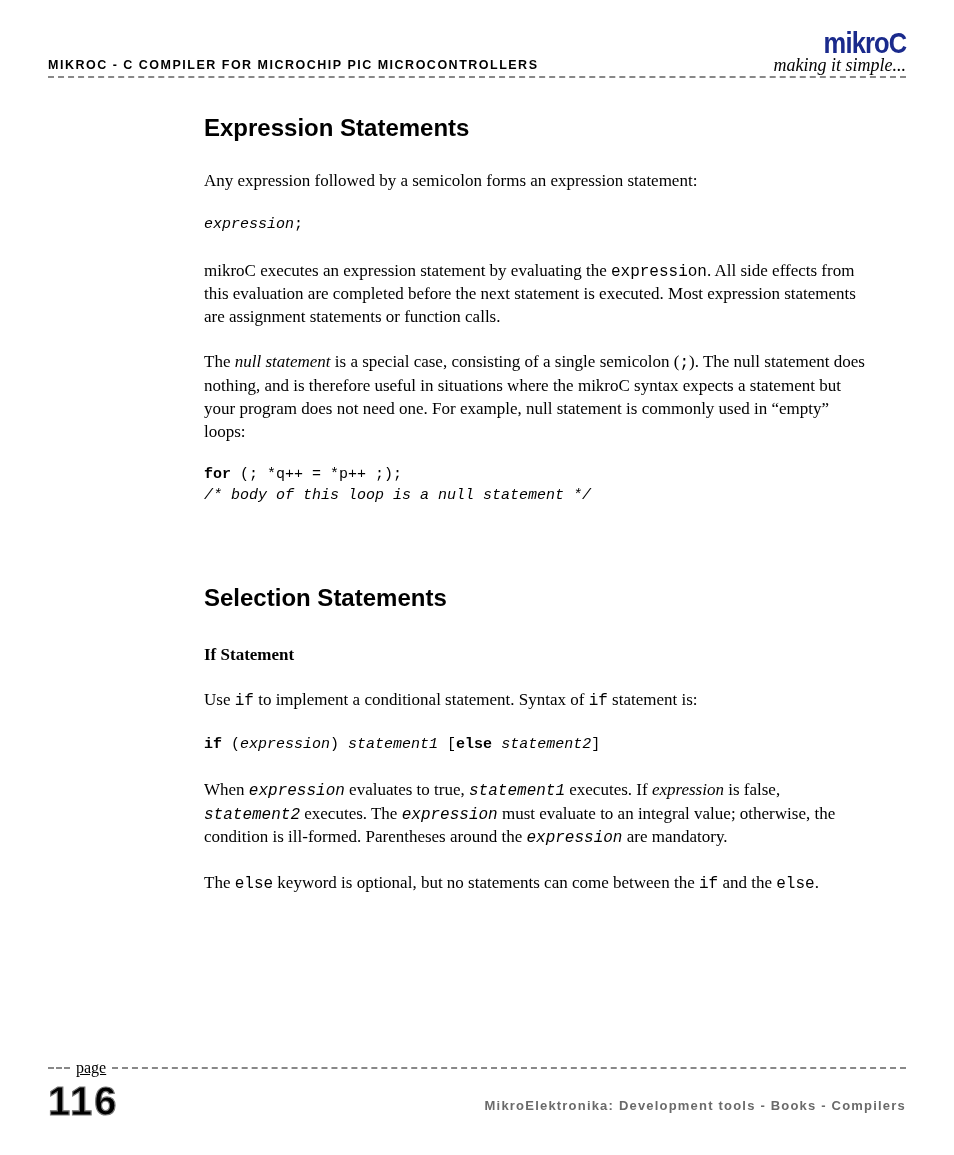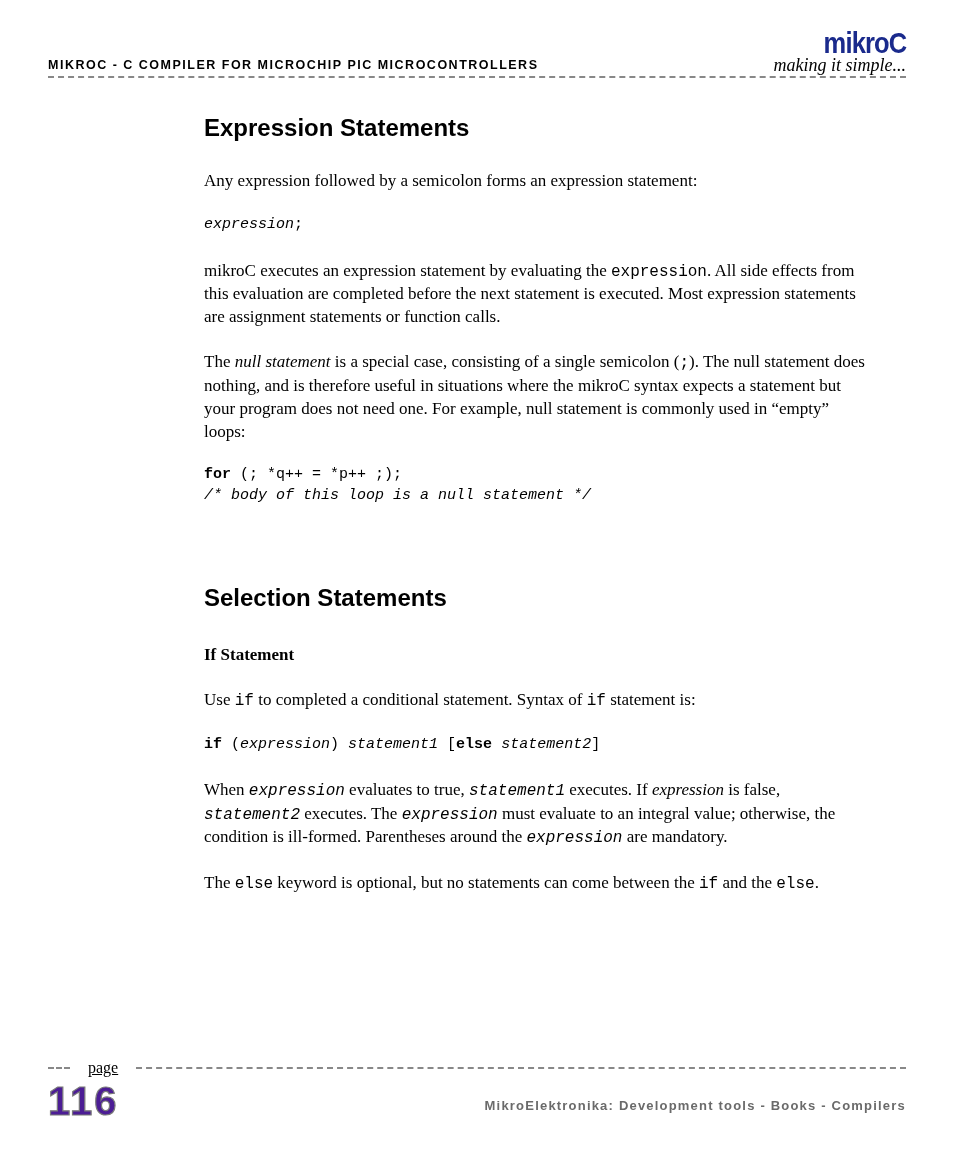--- a/index.html
+++ b/index.html
@@ -88,37 +88,37 @@
   .ital { font-style: italic; }
   .kb { font-family:"Courier New",Courier,monospace; font-weight:bold; font-size:15px;}
   .ki { font-family:"Courier New",Courier,monospace; font-style:italic; font-size:15px;}
   .kc { font-family:"Courier New",Courier,monospace; font-size:15px;}
 
   .footer-area {
     position: absolute;
     left: 48px; right: 48px; bottom: 36px;
   }
   .dash-rule-bot-wrap {
-    display:flex; align-items:center; gap:18px;text-decoration:underline;
+    display:flex; align-items:center; gap:6px;text-decoration:underline;
   }
   .dash-left { flex:0 0 22px; border-top:2px dashed #888; }
   .page-word {
     font-family: "Times New Roman", Times, serif;
     font-size: 16px;
   }
   .dash-right { flex:1; border-top:2px dashed #888; }
   .footer-row {
     display:flex; justify-content:space-between; align-items:flex-end;
     margin-top: 6px;
   }
   .page-num {
     font-family: "Arial Black", Arial, sans-serif;
     font-size: 40px;
     font-weight: 900;
-    color: #4c1d95;
+    color: #000000;
     -webkit-text-stroke: 1.2px #7a7a7a;
     letter-spacing: 2px;
     line-height: 0.9;
   }
   .footer-text {
     font-family: "Arial Black", Arial, sans-serif;
     font-size: 13px;
     font-weight: 900;
     letter-spacing: 1.2px;
     color: #6a6a6a;
@@ -151,21 +151,21 @@
   <p class="body"><span>The </span><span class="ital">null statement</span><span> is a special case, consisting of a single semicolon (</span><span class="mono">;</span><span>). The null statement does nothing, and is therefore useful in situations where the mikroC syntax expects a statement but your program does not need one. For example, null statement is commonly used in “empty” loops:</span></p>
 
   <pre class="codeblk"><span class="kb">for</span><span class="kc"> (; *q++ = *p++ ;);</span>
 <span class="ki">/* body of this loop is a null statement */</span></pre>
 
   <h2 class="sec second">Selection Statements</h2>
 
 
   <h3 class="sub">If Statement</h3>
 
-  <p class="body"><span>Use </span><span class="mono">if</span><span> to completed a conditional statement. Syntax of </span><span class="mono">if</span><span> statement is:</span></p>
+  <p class="body"><span>Use </span><span class="mono">if</span><span> to implement a conditional statement. Syntax of </span><span class="mono">if</span><span> statement is:</span></p>
 
   <pre class="codeblk"><span class="kb">if</span><span class="kc"> (</span><span class="ki">expression</span><span class="kc">) </span><span class="ki">statement1</span><span class="kc"> [</span><span class="kb">else</span><span class="kc"> </span><span class="ki">statement2</span><span class="kc">]</span></pre>
 
   <p class="body"><span>When </span><span class="mono-it">expression</span><span> evaluates to true, </span><span class="mono-it">statement1</span><span> executes. If </span><span class="ital">expression</span><span> is false, </span><span class="mono-it">statement2</span><span> executes. The </span><span class="mono-it">expression</span><span> must evaluate to an integral value; otherwise, the condition is ill-formed. Parentheses around the </span><span class="mono-it">expression</span><span> are mandatory.</span></p>
 
   <p class="body"><span>The </span><span class="mono">else</span><span> keyword is optional, but no statements can come between the </span><span class="mono">if</span><span> and the </span><span class="mono">else</span><span>.</span></p>
 
 </div>
 
 <div class="footer-area">

